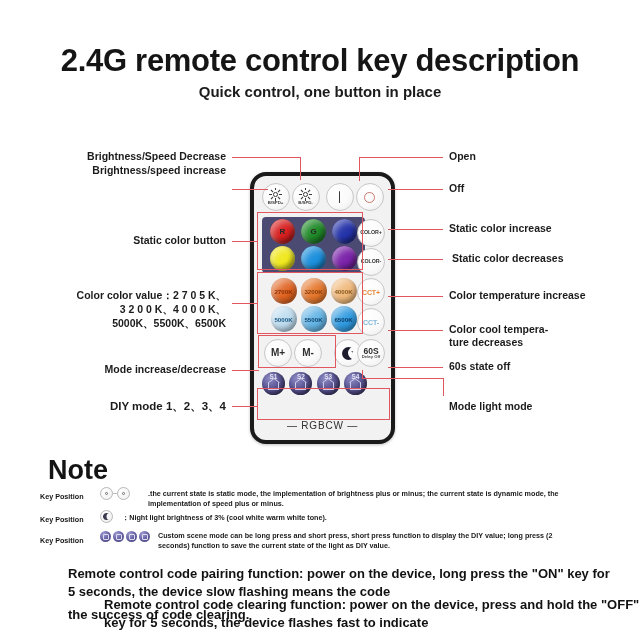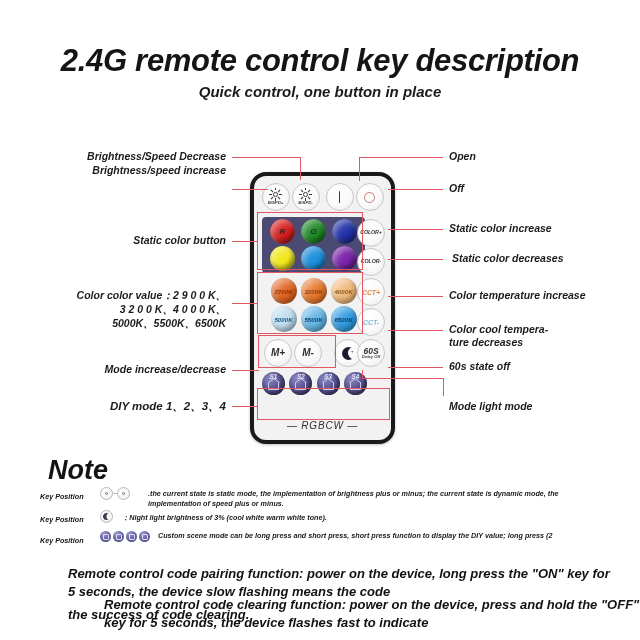--- a/index.html
+++ b/index.html
@@ -2,21 +2,21 @@
 <html><head>
 <meta charset="utf-8">
 <style>
   * { box-sizing: border-box; margin: 0; padding: 0; }
   html, body {
     width: 640px; height: 640px;
     background: #ffffff;
     font-family: "Liberation Sans", sans-serif;
     overflow: hidden;
   }
-  #stage { position: relative; width: 604px; height: 640px; background:#fff;font-style:italic; }
+  #stage { position: relative; width: 604px; height: 640px; background:#fff; }
 
   
   .title {
     position: absolute; left: 0; top: 43px; width: 640px;
     text-align: center;
     font-size: 31px; font-weight: bold; color: #151515;
     letter-spacing: -0.3px;
   }
   .subtitle {
     position: absolute; left: 0; top: 83px; width: 640px;
@@ -349,21 +349,21 @@
   <div class="lead" style="left: 388px; top: 330px; width: 55px; background: rgb(224, 87, 95);"></div>
   <div class="lead" style="left: 388px; top: 367px; width: 55px; background: rgb(224, 87, 95);"></div>
   <div class="lead" style="left: 362px; top: 378px; width: 81px; background: rgb(224, 87, 95);"></div>
   <div class="leadv" style="left: 362px; top: 370px; height: 9px; background: rgb(224, 87, 95);"></div>
   <div class="leadv" style="left: 443px; top: 378px; height: 18px; background: rgb(224, 87, 95);"></div>
 
   <div class="anno l" style="left:30px; top:150px; width:196px;">Brightness/Speed Decrease</div>
   <div class="anno l" style="left:30px; top:164px; width:196px;">Brightness/speed increase</div>
   <div class="anno l" style="left:30px; top:234px; width:196px;">Static color button</div>
 
-  <div class="anno l" style="left:20px; top:289px; width:206px;">Color color value：2 9 0 0 K、</div>
+  <div class="anno l" style="left:20px; top:289px; width:206px;">Color color value：2 7 0 5 K、</div>
   <div class="anno l" style="left:20px; top:303px; width:206px;">3 2 0 0 K、4 0 0 0 K、</div>
   <div class="anno l" style="left:20px; top:317px; width:206px;">5000K、5500K、6500K</div>
 
   <div class="anno l" style="left:30px; top:363px; width:196px;">Mode increase/decrease</div>
   <div class="anno l" style="left:30px; top:399px; width:196px; font-size:11.5px;">DIY mode 1、2、3、4</div>
 
   <div class="anno r" style="left:449px; top:150px;">Open</div>
   <div class="anno r" style="left:449px; top:182px;">Off</div>
   <div class="anno r" style="left:449px; top:222px;">Static color increase</div>
   <div class="anno r" style="left:452px; top:252px;">Static color decreases</div>
@@ -407,18 +407,19 @@
         <i></i>
       </span>
     <span class="mini-s">
         <i></i>
       </span>
     <span class="mini-s">
         <i></i>
       </span>
   </div>
   <div class="note-row" style="left:158px; top:531px;">Custom scene mode can be long press and short press, short press function to display the DIY value; long press (2</div>
+  <div class="note-row" style="left:158px; top:541px;">seconds) function to save the current state of the light as DIY value.</div>
 
   <div class="para" style="left:40px; top:565px;">Remote control code pairing function: power on the device, long press the "ON" key for 5 seconds, the device slow flashing means the code</div>
   <div class="para" style="left:40px; top:596px;margin-left:36px;">Remote control code clearing function: power on the device, press and hold the "OFF" key for 5 seconds, the device flashes fast to indicate</div>
   <div class="para" style="left:40px; top:606px;">the success of code clearing.</div>
 
 </div>
 
 </body></html>

